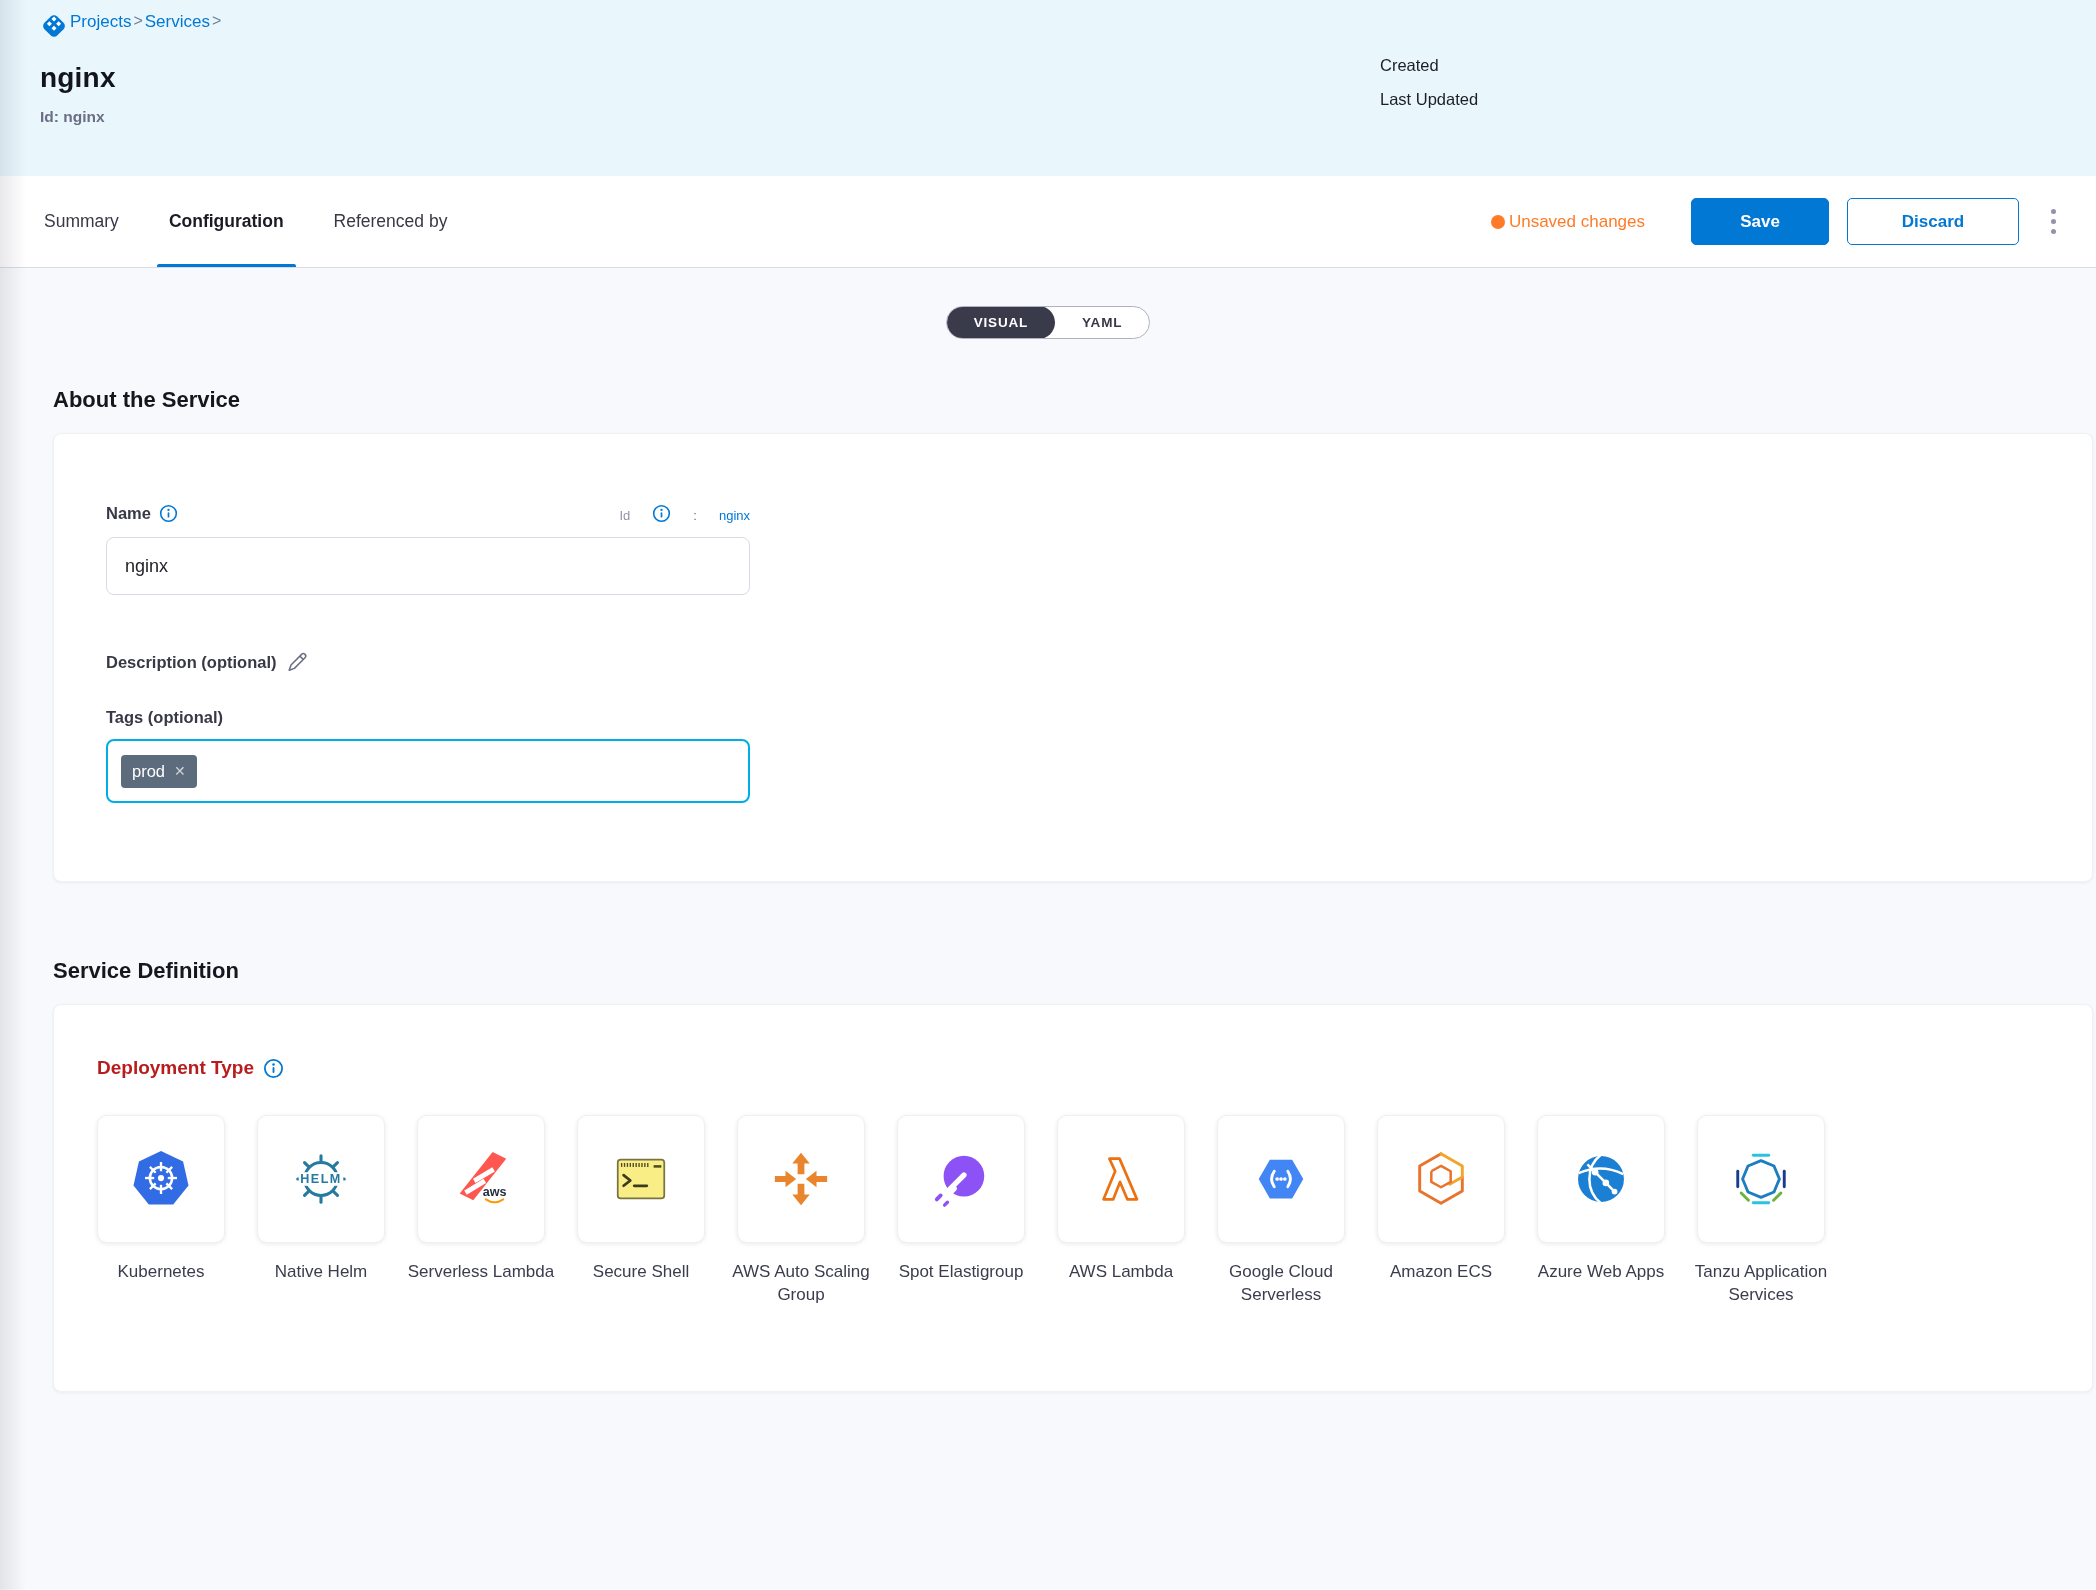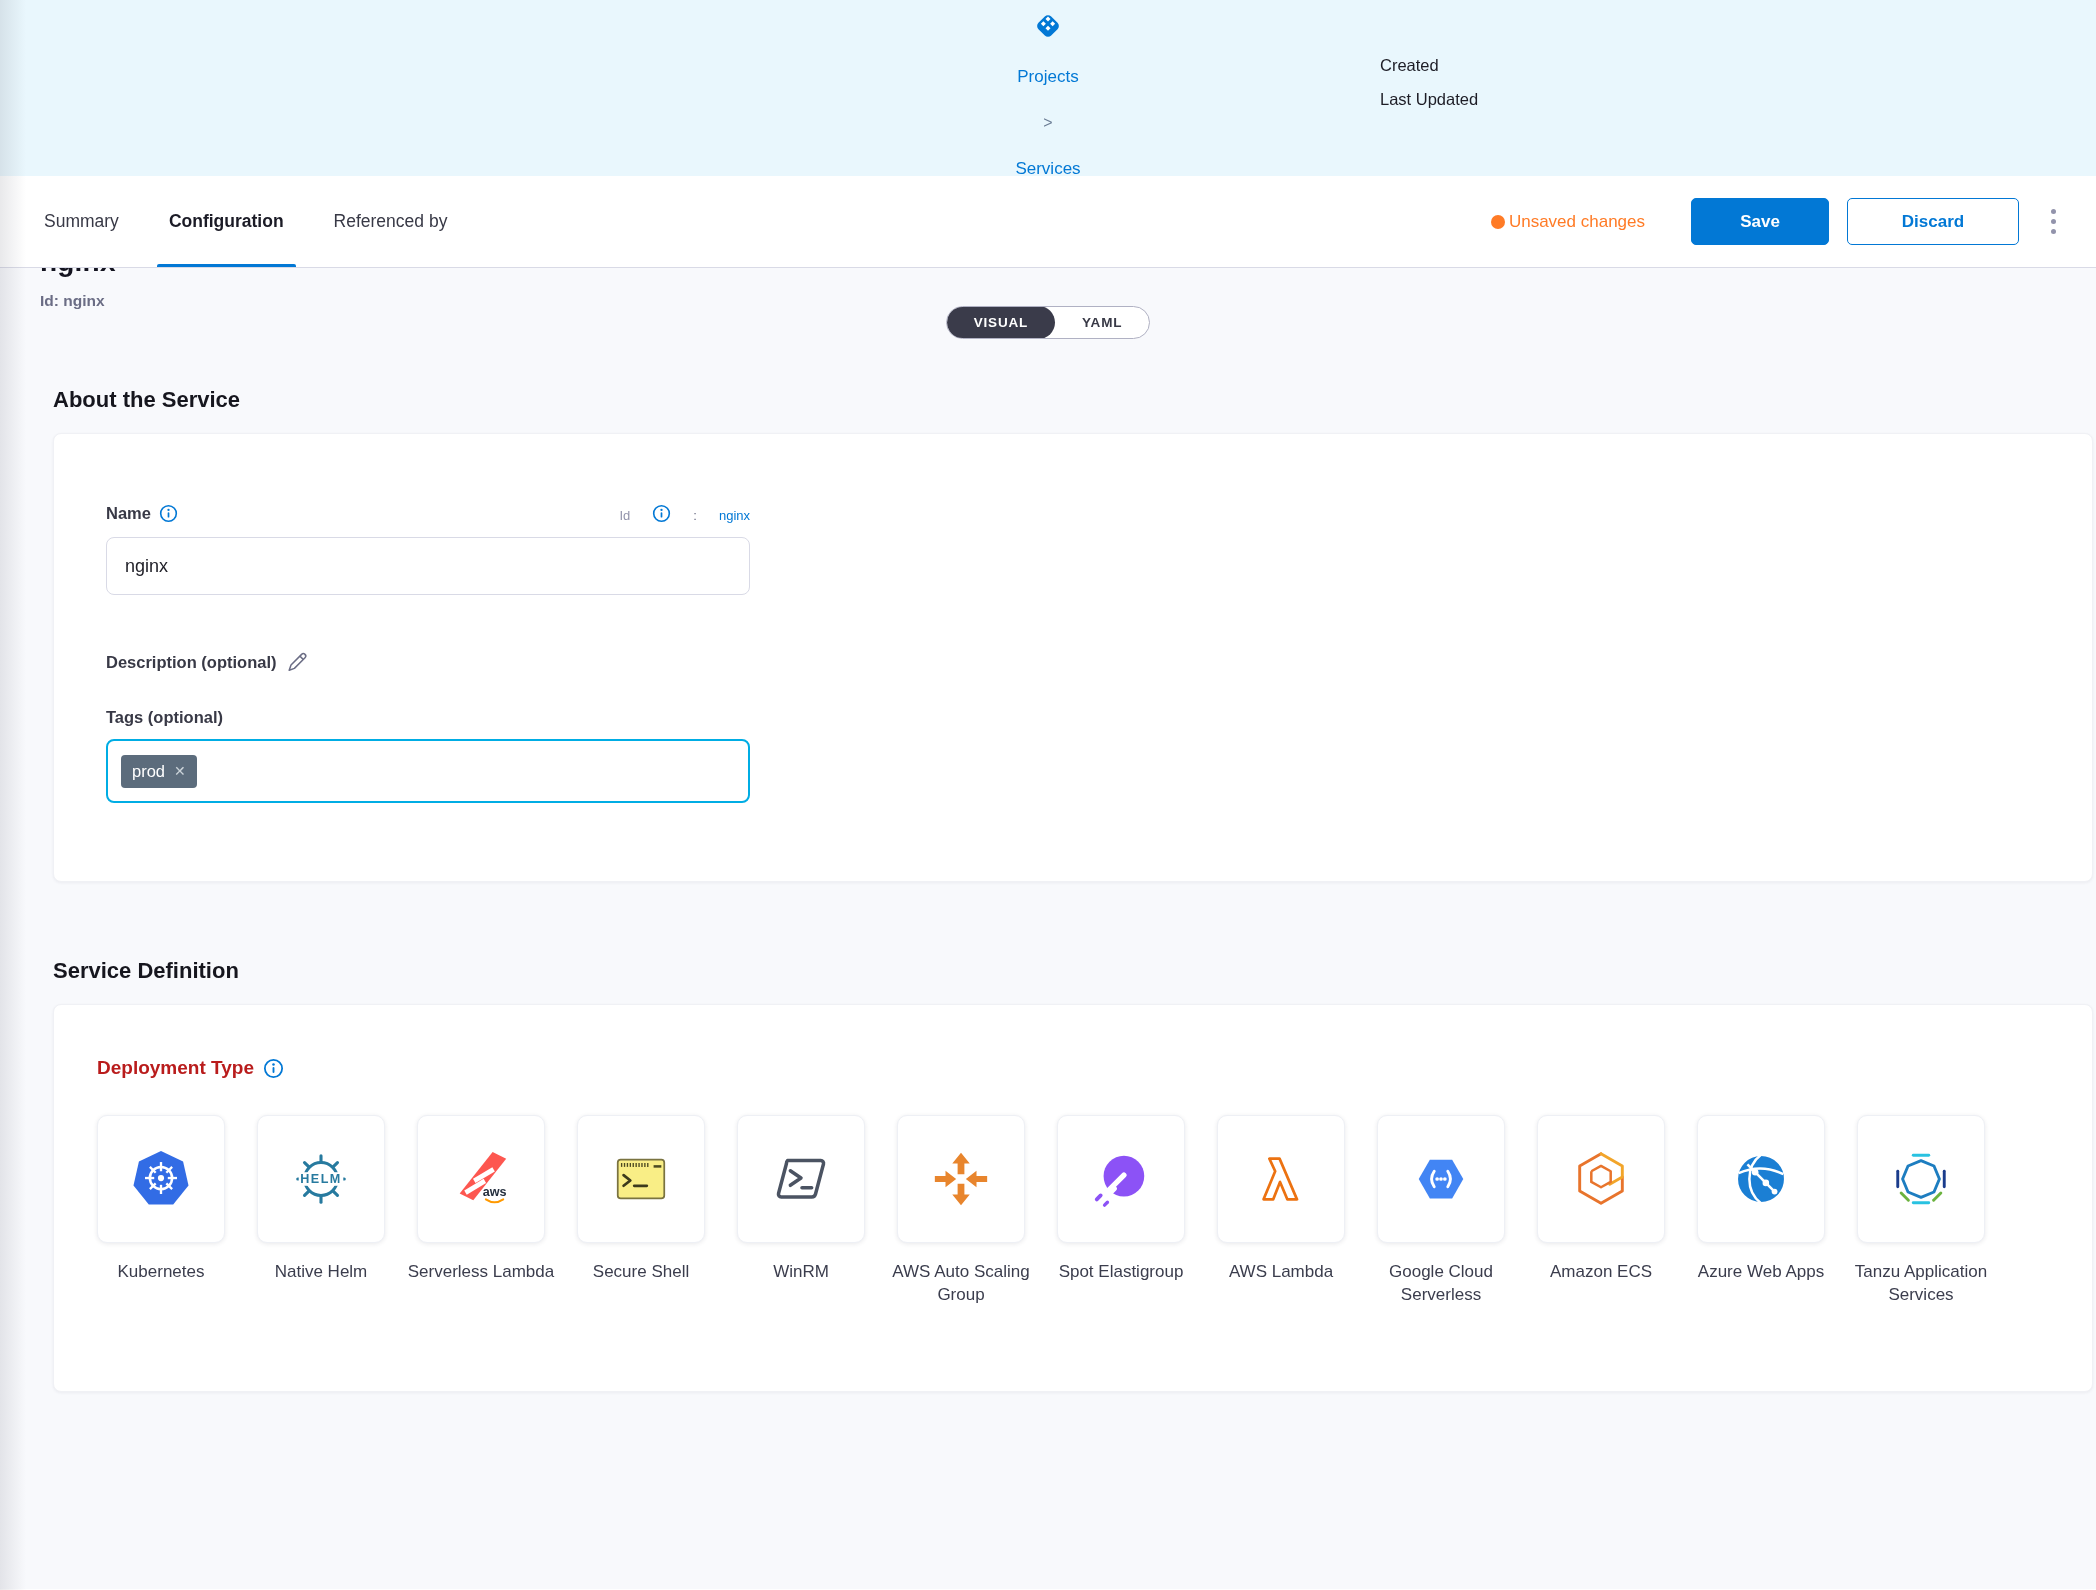--- a/index.html
+++ b/index.html
@@ -4,21 +4,21 @@
 <style>
   * { margin:0; padding:0; box-sizing:border-box; }
   html,body { background:#ffffff; }
   body { font-family:"Liberation Sans","DejaVu Sans",sans-serif; color:#22222a; }
   .page { position:relative; width:2096px; height:1590px; background:#ffffff; overflow:hidden; }
   .left-shadow { position:absolute; left:0; top:0; bottom:0; width:26px;
     background:linear-gradient(to right, rgba(96,97,112,0.14), rgba(96,97,112,0)); z-index:50; pointer-events:none; }
 
   
   .header { position:relative; height:176px; background:#e9f7fd; padding:12px 40px 0 40px; }
-  .breadcrumb { display:flex; align-items:center; gap:27px; font-size:17px;flex-direction:column; }
+  .breadcrumb { display:flex; align-items:flex-start; gap:2px; font-size:17px; }
   .breadcrumb a { color:#0278d5; text-decoration:none; cursor:pointer; }
   .crumb-sep { color:#6b7d95; font-size:16px; }
   .title { margin-top:22px; font-size:28px; font-weight:700; color:#141420; letter-spacing:.2px; }
   .subtitle { margin-top:14px; font-size:15.5px; color:#6b6d85;font-weight:bold; }
   .header-meta { position:absolute; left:1380px; top:56px; display:flex; flex-direction:column; gap:15px;
     font-size:16.5px; color:#1d1d26; }
 
   
   .tabbar { position:relative; height:92px; background:#ffffff; border-bottom:1px solid #d9dae6;
     display:flex; align-items:stretch; padding-left:40px; }
@@ -267,30 +267,20 @@
                   <line x1="39" y1="15.5" x2="39" y2="19.5"></line>
               </g>
               <line x1="45" y1="19" x2="53" y2="19" stroke="#4c4a22" stroke-width="2.6"></line>
               <polyline points="14,28 21,33.5 14,39" fill="none" stroke="#3c3a1c" stroke-width="2.8" stroke-linecap="round" stroke-linejoin="round"></polyline>
               <line x1="25" y1="39" x2="38" y2="39" stroke="#3c3a1c" stroke-width="2.8" stroke-linecap="round"></line>
             </svg>
           </div>
           <div class="tile-label">Secure Shell</div>
         </div>
 
-        <div class="tile-wrap">
-          <div class="tile">
-            <svg width="62" height="62" viewBox="0 0 64 64">
-              <path d="M18 13 H52.5 a2.8 2.8 0 0 1 2.7 3.5 l-8.2 31 a4 4 0 0 1 -3.9 3 H11.5 a2.8 2.8 0 0 1 -2.7 -3.5 l8.2 -31 A4 4 0 0 1 18 13 Z" fill="none" stroke="#4b5362" stroke-width="3.6" stroke-linejoin="round"></path>
-              <polyline points="21,23.5 32,31 21,38.5" fill="none" stroke="#4b5362" stroke-width="3.6" stroke-linecap="round" stroke-linejoin="round"></polyline>
-              <line x1="33" y1="41" x2="43" y2="41" stroke="#4b5362" stroke-width="3.6" stroke-linecap="round"></line>
-            </svg>
-          </div>
-          <div class="tile-label">WinRM</div>
-        </div>
 
         <div class="tile-wrap">
           <div class="tile">
             <svg width="62" height="62" viewBox="0 0 64 64">
               <g fill="#e8852d">
                 <polygon points="32,5 41,16 35.5,16 35.5,27 28.5,27 28.5,16 23,16"></polygon>
                 <polygon points="32,59 23,48 28.5,48 28.5,37 35.5,37 35.5,48 41,48"></polygon>
                 <polygon points="27,32 16,23.5 16,29 5,29 5,35 16,35 16,40.5"></polygon>
                 <polygon points="37,32 48,23.5 48,29 59,29 59,35 48,35 48,40.5"></polygon>
               </g>

